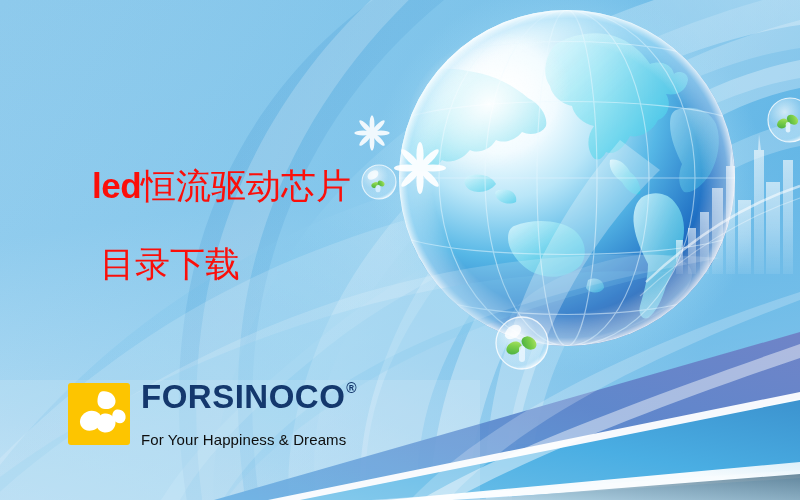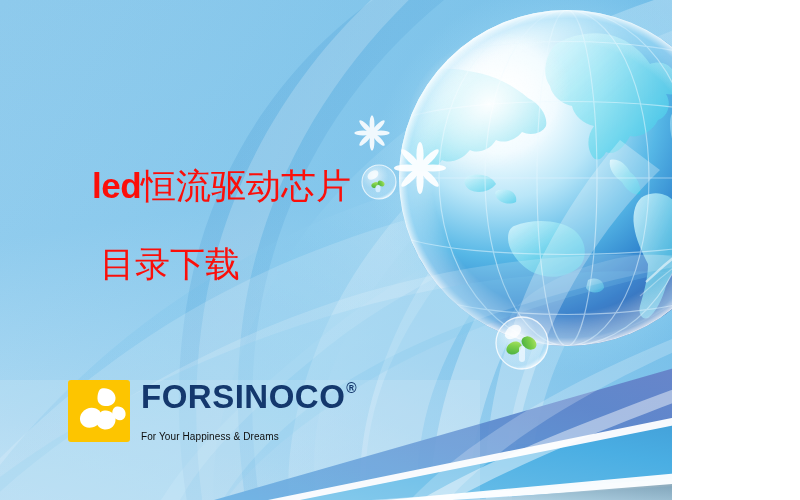--- a/index.html
+++ b/index.html
@@ -5,21 +5,21 @@
   * { margin:0; padding:0; box-sizing:border-box; }
   html, body {
     width:800px; height:500px;
     background:#ffffff;
     font-family:"Liberation Sans", sans-serif;
     overflow:hidden;
   }
 
   #banner {
     position:relative;
-    width:672px; height:500px;
+    width:800px; height:500px;
     overflow:hidden;
     background:#8fcbec;
     padding-left:11px;
   }
 
   #bg-svg, #fx-layer {
     position:absolute; left:0; top:0;
     width:800px; height:500px;
   }
   #fx-layer { pointer-events:none; }
@@ -81,21 +81,21 @@
   }
   #logo-reg {
     font-size:14px;
     line-height:1;
     margin-left:1px;
     margin-top:1px;
     color:#14386d;
   }
   #logo-tagline {
     font-family:"Liberation Sans", sans-serif;
-    font-size:10px;
+    font-size:15px;
     color:#0d0d0d;
     letter-spacing:0.1px;
     margin-top:19px;
     line-height:1.05;
   }
 </style>
 </head>
 <body>
 
 <div id="banner">

